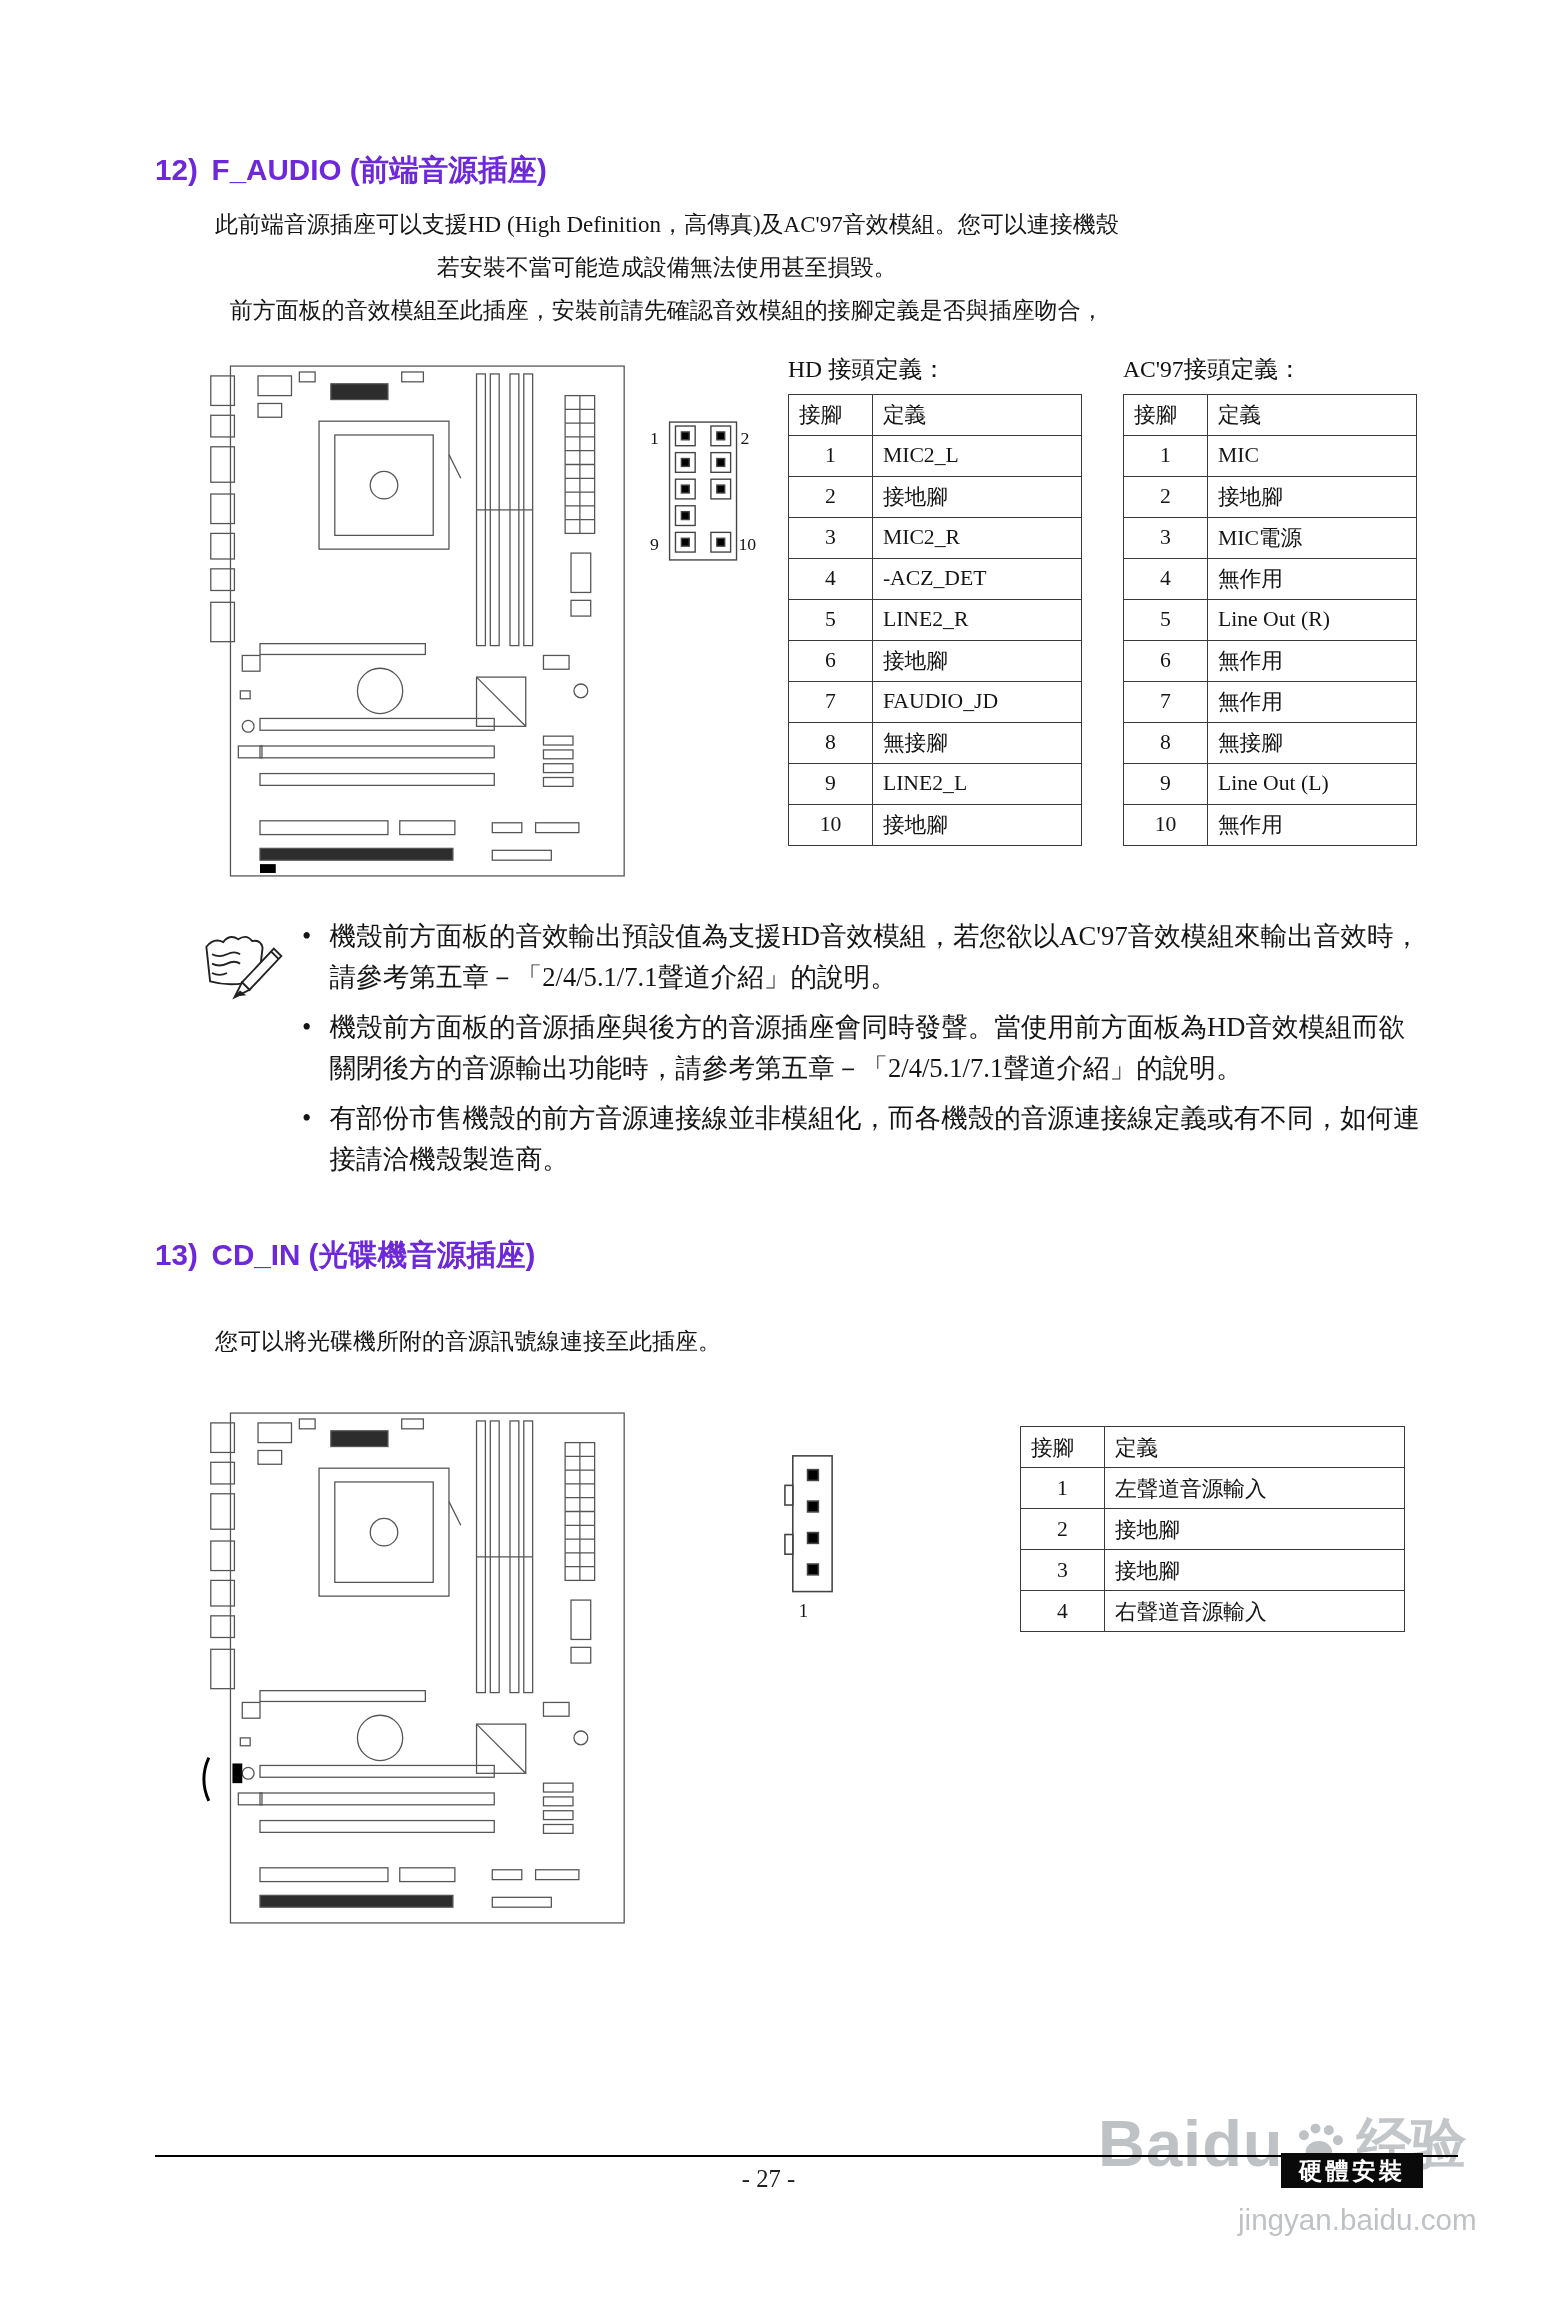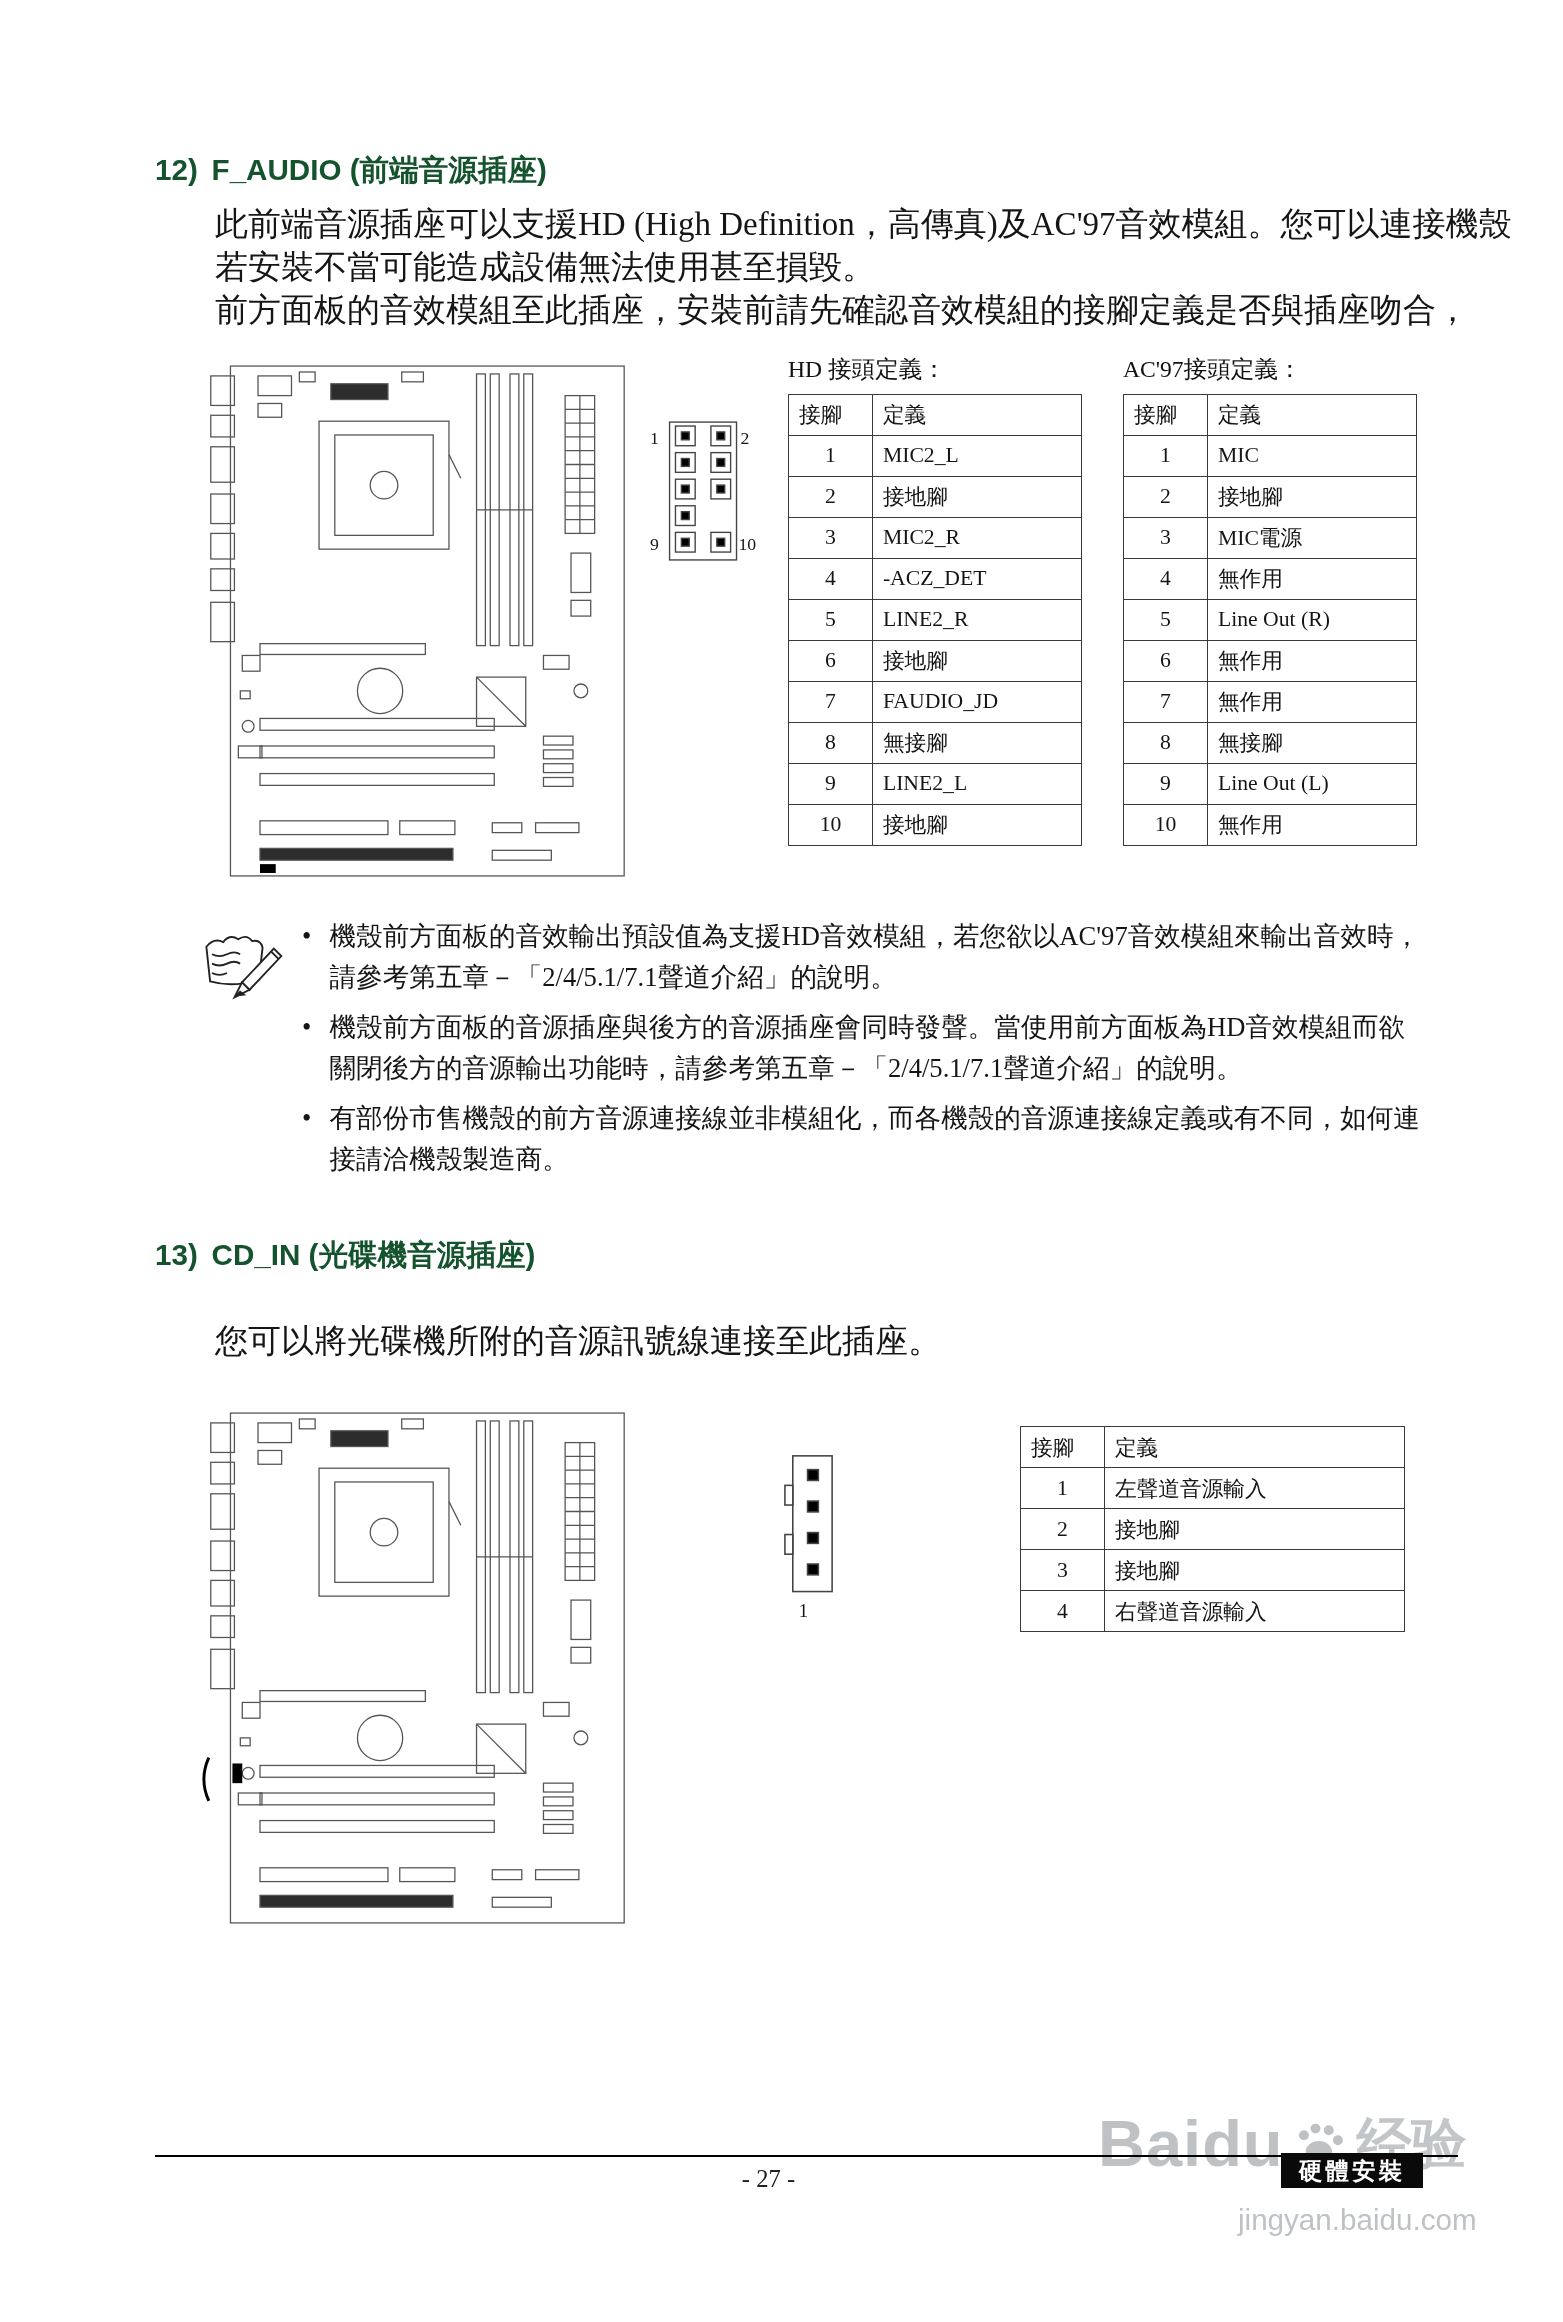--- a/index.html
+++ b/index.html
@@ -4,23 +4,23 @@
 <style>
   * { margin:0; padding:0; box-sizing:border-box; }
   html,body { background:#ffffff; }
   .page {
     position:relative; width:1563px; height:2323px; background:#fff;
     font-family:"Liberation Serif", serif; color:#111; overflow:hidden;
   }
   .abs { position:absolute; }
   .heading {
     font-family:"Liberation Sans", sans-serif; font-weight:bold;
-    font-size:29.6px; color:#14532d; display:flex; gap:13.8px; align-items:baseline;
-  }
-  .body-text { font-size:33px; line-height:43px; color:#151515; white-space:nowrap; }
+    font-size:29.6px; color:#6d28d9; display:flex; gap:13.8px; align-items:baseline;
+  }
+  .body-text { font-size:23px; line-height:43px; color:#151515; white-space:nowrap;text-align:center; }
   .tbl-title { font-size:23.6px; margin-bottom:8.9px; color:#111; }
   table.pins { border-collapse:collapse; background:#fff; table-layout:fixed; }
   table.pins th, table.pins td {
     border:1.6px solid #3a3a3a; font-size:21.7px; color:#151515;
     padding:2px 9.9px; height:41px; overflow:hidden;
   }
   table.pins th { font-weight:normal; text-align:left; }
   td.pin { text-align:center; }
   .w-pin { width:84px; }
   .w-def { width:209px; }

